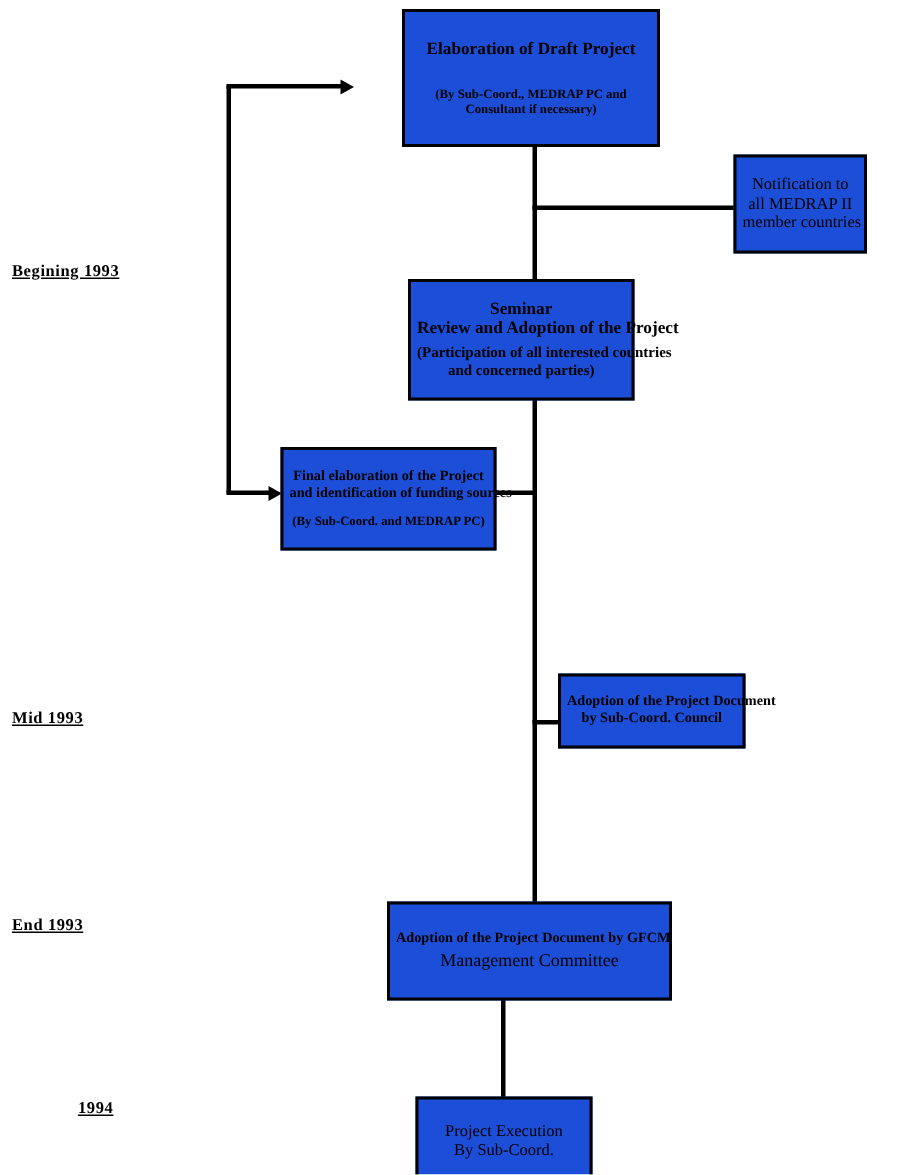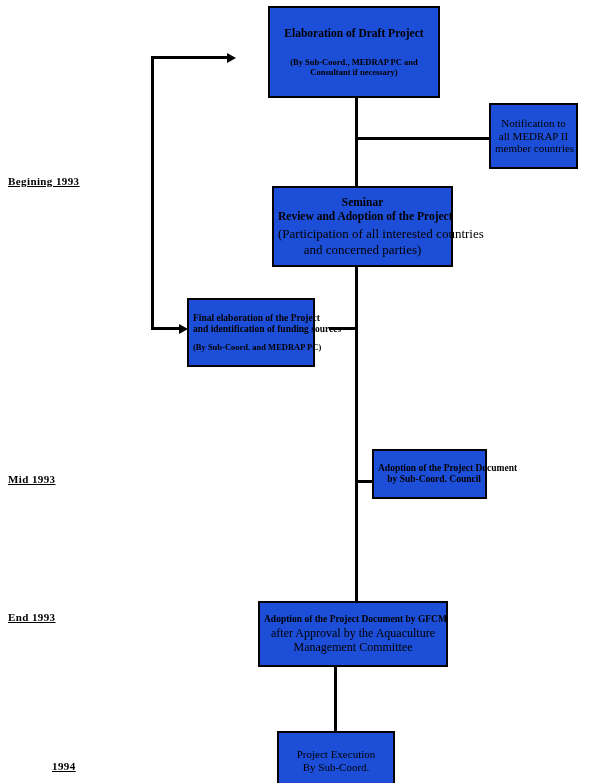--- a/index.html
+++ b/index.html
@@ -33,34 +33,34 @@
   .ln{
     display:block;
     width:100%;
     line-height:1.18;
     white-space:nowrap;
   }
 
   
   #box-elaboration{ left:268px; top:6px;   width:172px; height:92px; }
   #box-notification{ left:489px; top:103px; width:89px; height:66px; }
-  #box-seminar{     left:272px; top:186px; width:181px; height:81px; }
-  #box-final{       left:187px; top:298px; width:128px; height:69px; }
-  #box-adoption-council{ left:372px; top:449px; width:115px; height:50px;text-align:right; }
+  #box-seminar{     left:272px; top:186px; width:151px; height:81px; }
+  #box-final{       left:187px; top:298px; width:144px; height:69px; }
+  #box-adoption-council{ left:372px; top:449px; width:125px; height:50px; }
   #box-gfcm{        left:258px; top:601px; width:190px; height:66px;align-items:flex-end; }
   #box-execution{   left:277px; top:731px; width:118px; height:59px; }
 
   
   #box-elaboration .t1{ font-size:11.5px; font-weight:bold; }
   #box-elaboration .t2{ font-size:8.5px; font-weight:bold; margin-top:17px; }
 
   #box-notification .t1{ font-size:11px; }
 
   #box-seminar .t1{ font-size:11.5px; font-weight:bold; }
-  #box-seminar .t2{ font-size:13px; font-weight:normal; margin-top:3px; }
+  #box-seminar .t2{ font-size:10px; font-weight:bold; margin-top:3px; }
 
   #box-final .t1{ font-size:9.5px; font-weight:bold; }
   #box-final .t2{ font-size:8.5px; font-weight:bold; margin-top:7px; }
 
   #box-adoption-council .t1{ font-size:9.5px; font-weight:bold; }
 
   #box-gfcm .t1{ font-size:9.5px; font-weight:bold; }
   #box-gfcm .t2{ font-size:12px; margin-top:1px; }
 
   #box-execution .t1{ font-size:11px; }
@@ -92,21 +92,21 @@
     font-weight:bold;
     color:#000000;
     text-decoration:underline;
     white-space:nowrap;
     letter-spacing:0.4px;
     z-index:4;
   }
   #tl-0{ left:8px;  top:175px; }
   #tl-1{ left:8px;  top:473px;text-align:center; }
   #tl-2{ left:8px;  top:611px; }
-  #tl-3{ left:52px; top:760px; }
+  #tl-3{ left:52px; top:733px; }
 </style>
 </head>
 <body>
 
 <div id="page">
 
   <div class="conn vline" style="left:355px; top:97px; height:90px;"></div>
 
   <div class="conn hline" style="left:355px; top:137px; width:136px;"></div>
 
@@ -151,21 +151,20 @@
     <span class="ln t2">(By Sub-Coord. and MEDRAP PC)</span>
   </div>
 
   <div class="box" id="box-adoption-council">
     <span class="ln t1">Adoption of the Project Document</span>
     <span class="ln t1">by Sub-Coord. Council</span>
   </div>
 
   <div class="box" id="box-gfcm">
     <span class="ln t1">Adoption of the Project Document by GFCM</span>
-    <span class="ln t2">after Approval by the Aquaculture</span>
     <span class="ln t2" style="margin-top:0">Management  Committee</span>
   </div>
 
   <div class="box" id="box-execution">
     <span class="ln t1">Project  Execution</span>
     <span class="ln t1">By Sub-Coord.</span>
   </div>
 
   <div class="tl" id="tl-0">Begining  1993</div>
   <div class="tl" id="tl-1">Mid  1993</div>

